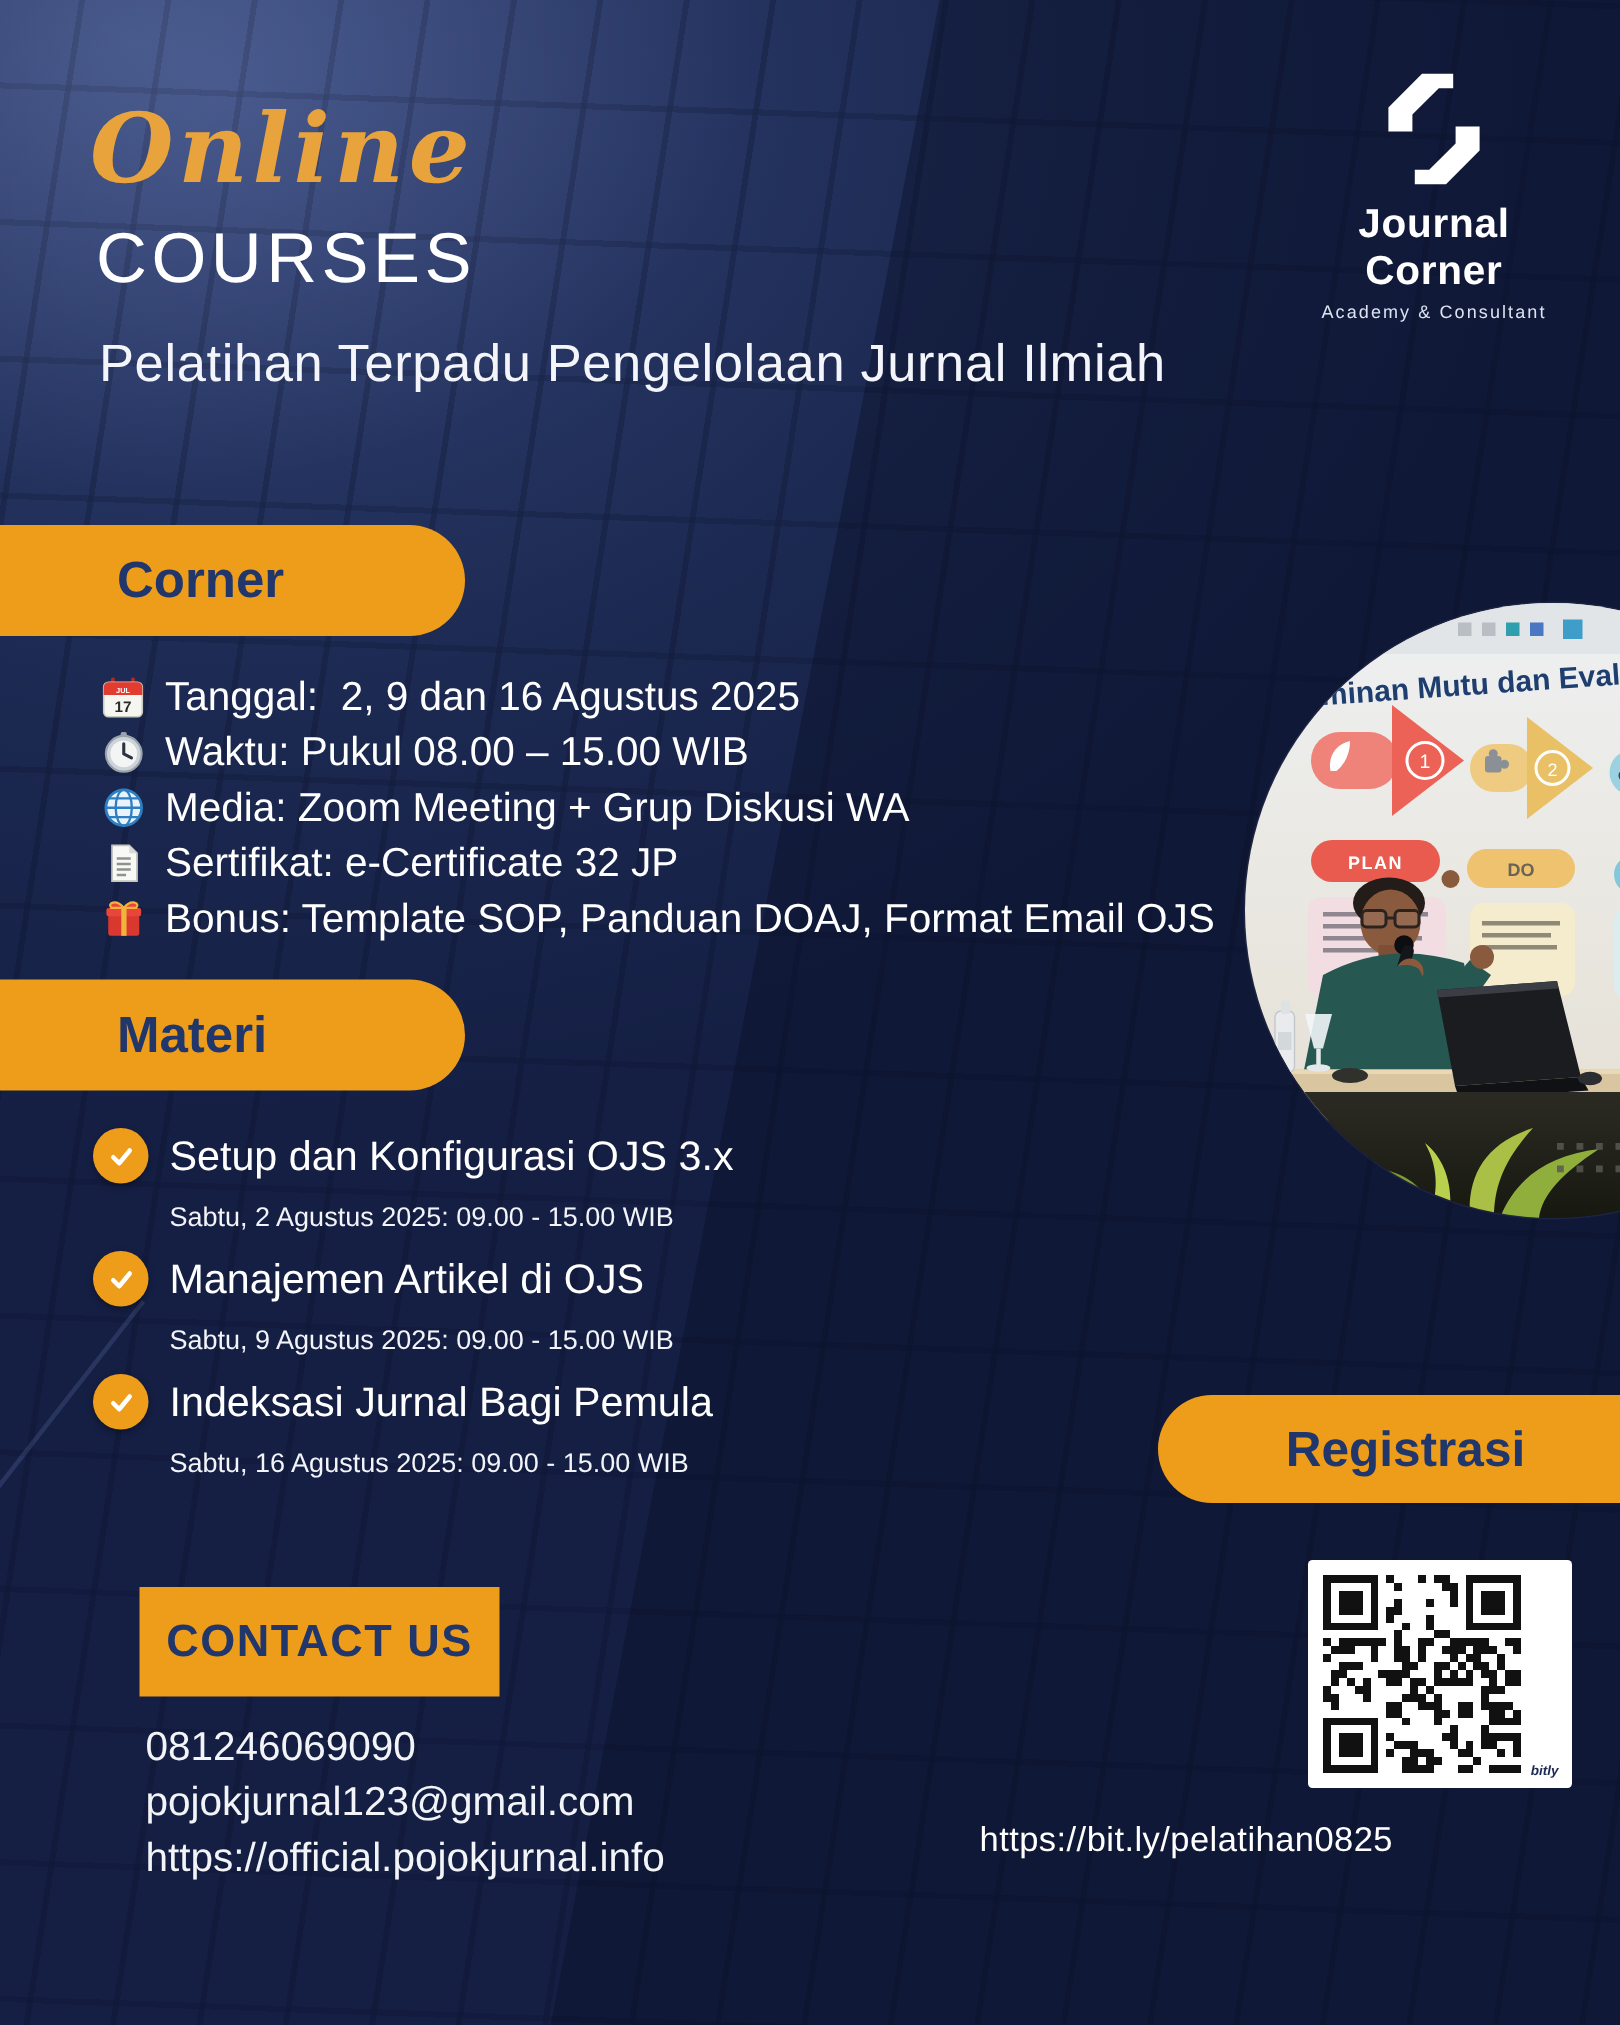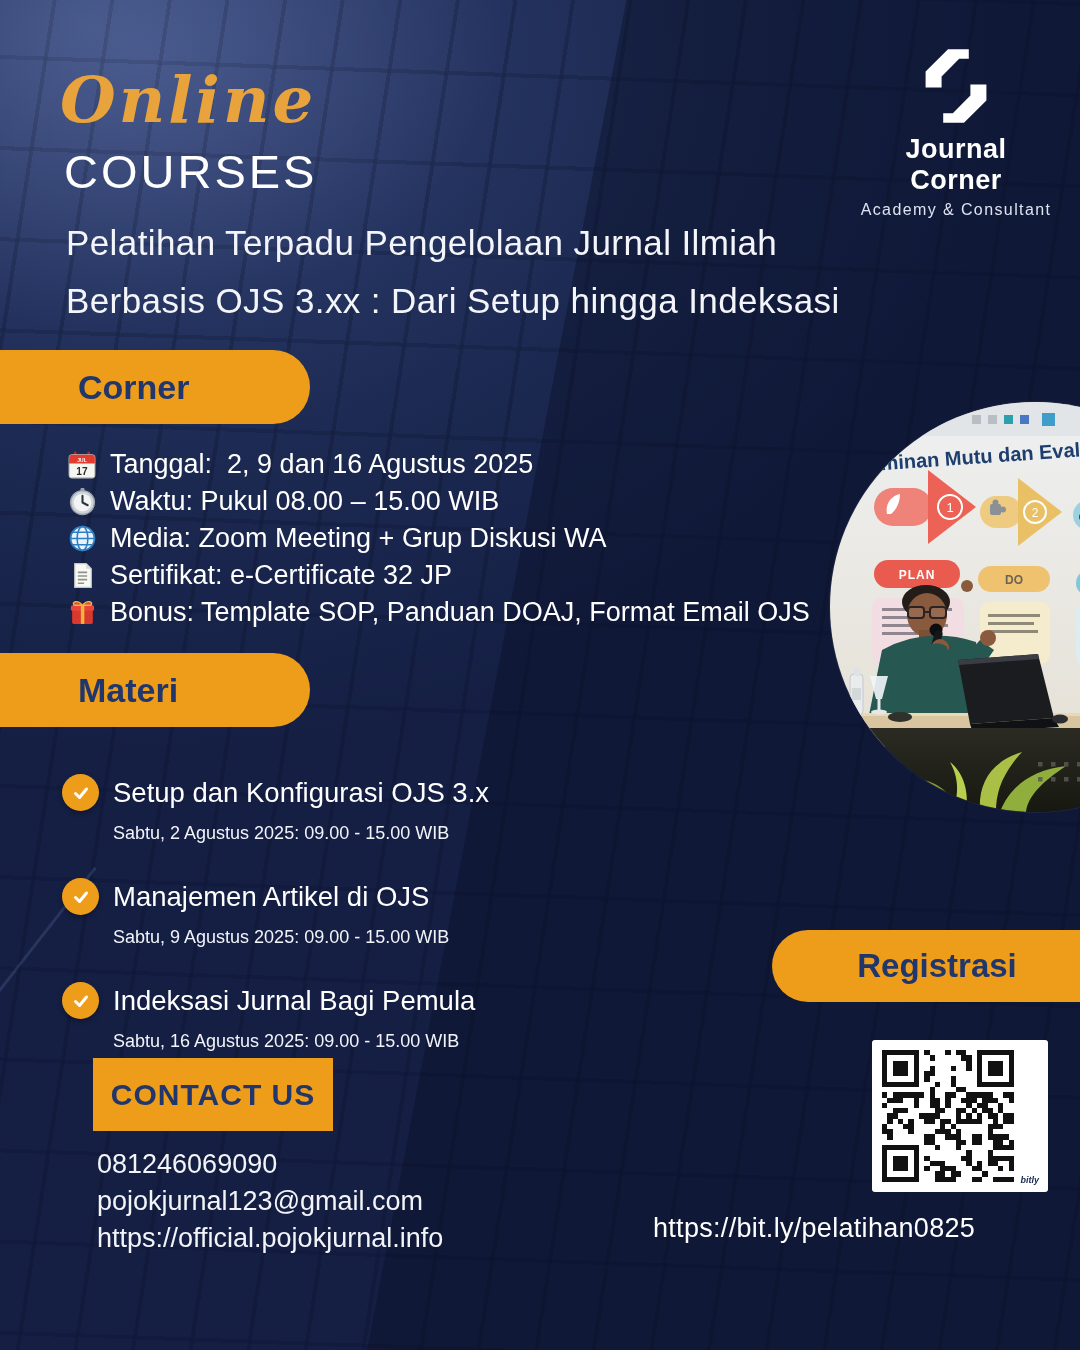--- a/index.html
+++ b/index.html
@@ -15,21 +15,21 @@
     transform:skewY(-7deg);opacity:.42;}
   .bg-edge{position:absolute;inset:0;background:rgba(9,14,34,.38);
     clip-path:polygon(58% 0,100% 0,100% 100%,34% 100%);}
   .bg-sheen{position:absolute;inset:0;background:radial-gradient(700px 500px at 8% 2%, rgba(150,170,220,.20), transparent 60%);}
   .bg-line{position:absolute;left:14px;top:840px;width:3px;height:260px;background:rgba(140,170,230,.16);transform:rotate(38deg);}
 
   
   .logo{position:absolute;left:858px;top:46px;width:196px;text-align:center;color:#fff;}
   .logo svg{display:block;margin:0 auto 8px auto;}
   .brand-name{font-size:27px;font-weight:700;letter-spacing:.5px;}
-  .brand-tagline{font-size:16px;font-weight:400;letter-spacing:1.4px;color:#dde3f0;margin-top:5px;}
+  .brand-tagline{font-size:12px;font-weight:400;letter-spacing:1.4px;color:#dde3f0;margin-top:5px;}
 
   .online{position:absolute;left:60px;top:62px;font-family:"DejaVu Serif",serif;font-style:italic;font-weight:700;
     font-size:64px;color:#E8A33C;letter-spacing:3px;}
   .courses{position:absolute;left:64px;top:144px;font-size:47px;font-weight:500;color:#ffffff;letter-spacing:3px;}
   .title{position:absolute;left:66px;top:214px;color:#f3f5fa;font-size:35px;font-weight:400;line-height:58px;letter-spacing:.4px;}
 
   
   .badge{position:absolute;background:#EE9D1B;color:#21366B;font-weight:800;}
   .badge-left{left:0;width:310px;height:74px;border-radius:0 37px 37px 0;
     font-size:34px;line-height:74px;padding-left:78px;}
@@ -37,40 +37,40 @@
   .badge-materi{top:653px;}
   .badge-registrasi{right:0;top:930px;width:308px;height:72px;border-radius:36px 0 0 36px;
     font-size:33px;line-height:72px;text-align:center;padding-left:22px;}
 
   .info-list{position:absolute;left:66px;top:446px;list-style:none;margin:0;padding:0;}
   .info-list li{display:flex;align-items:center;height:37px;color:#fff;font-size:27px;}
   .info-list .ic{width:32px;height:30px;margin-right:12px;display:inline-flex;align-items:flex-start;justify-content:center;flex:0 0 32px;}
   .info-list span.txt{white-space:pre;}
 
   .materi-list{position:absolute;left:62px;top:750px;width:760px;}
-  .m-title{display:flex;align-items:center;height:41px;color:#fff;font-size:27.5px;margin-top:22px;}
+  .m-title{display:flex;align-items:center;height:41px;color:#fff;font-size:27.5px;}
   .m-check{width:37px;height:37px;border-radius:50%;background:#EE9D1B;margin-right:14px;flex:0 0 37px;
     display:flex;align-items:center;justify-content:center;box-shadow:0 2px 5px rgba(0,0,0,.35);}
   .m-sub{height:41px;line-height:41px;padding-left:51px;color:#f2f4f9;font-size:18px;}
 
   
   .photo{position:absolute;left:830px;top:402px;width:410px;height:410px;border-radius:50%;overflow:hidden;
     box-shadow:0 0 0 1px rgba(255,255,255,.06);}
   .photo svg{display:block;}
 
   
   .qr{position:absolute;left:872px;top:1040px;width:176px;height:152px;background:#fff;border-radius:3px;padding:10px;}
   .qr svg{display:block;}
   .qr-brand{position:absolute;right:9px;bottom:7px;font-size:9px;font-style:italic;font-weight:700;color:#1b2a52;}
 
   .contact-btn{position:absolute;left:93px;top:1058px;width:240px;height:73px;background:#EE9D1B;
     color:#21366B;font-size:30px;font-weight:800;letter-spacing:1px;display:flex;align-items:center;justify-content:center;}
   .contact-lines{position:absolute;left:97px;top:1146px;color:#f2f4f8;font-size:27px;line-height:37px;}
   .contact-lines div{height:37px;}
-  .bitly-link{position:absolute;left:653px;top:1213px;color:#ffffff;font-size:27px;letter-spacing:.3px;}
+  .bitly-link{position:absolute;left:653px;top:1213px;color:#ffffff;font-size:23px;letter-spacing:.3px;}
 </style>
 </head>
 <body>
 
 <div class="poster">
   <div class="bg-windows"></div>
   <div class="bg-edge"></div>
   <div class="bg-sheen"></div>
   <div class="bg-line"></div>
 
@@ -84,21 +84,20 @@
       </svg>
     </span>
     <div class="brand-name">Journal Corner</div>
     <div class="brand-tagline">Academy &amp; Consultant</div>
   </div>
 
   <div class="online">Online</div>
   <div class="courses">COURSES</div>
   <div class="title">
     <div>Pelatihan Terpadu Pengelolaan Jurnal Ilmiah</div>
-    <div>Berbasis OJS 3.xx : Dari Setup hingga Indeksasi</div>
   </div>
 
   <div class="badge badge-left badge-waktu">
     <span>Corner</span>
   </div>
   <ul class="info-list">
     <li>
       <span class="ic">
         <svg width="30" height="30" viewBox="0 0 28 28">
           <rect x="6.5" y="1.5" width="2.4" height="6" rx="1" fill="#b02a20"></rect>

